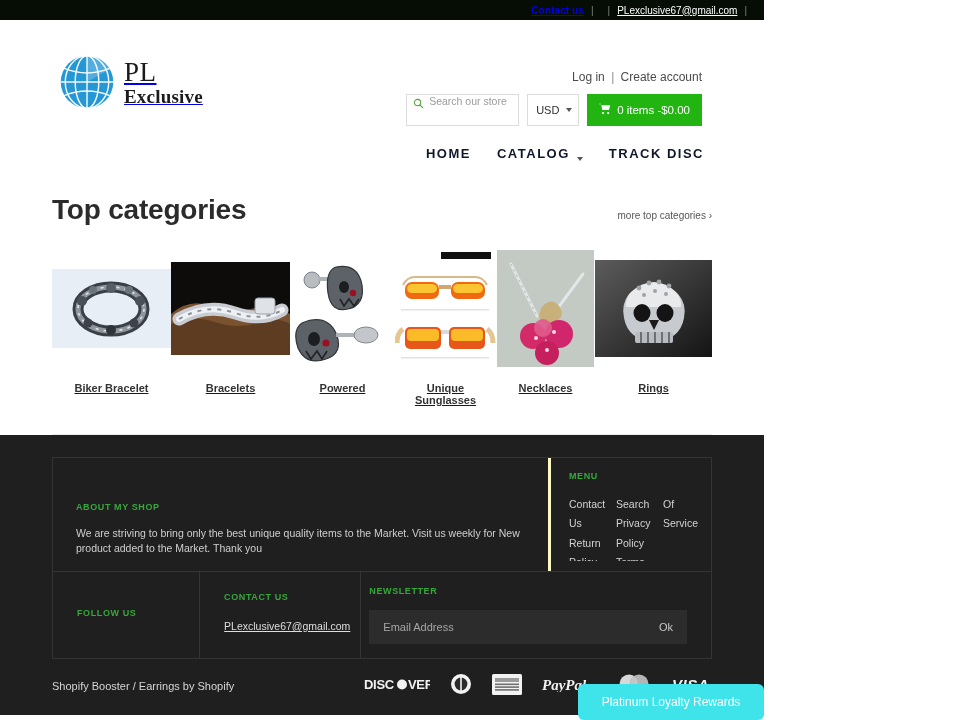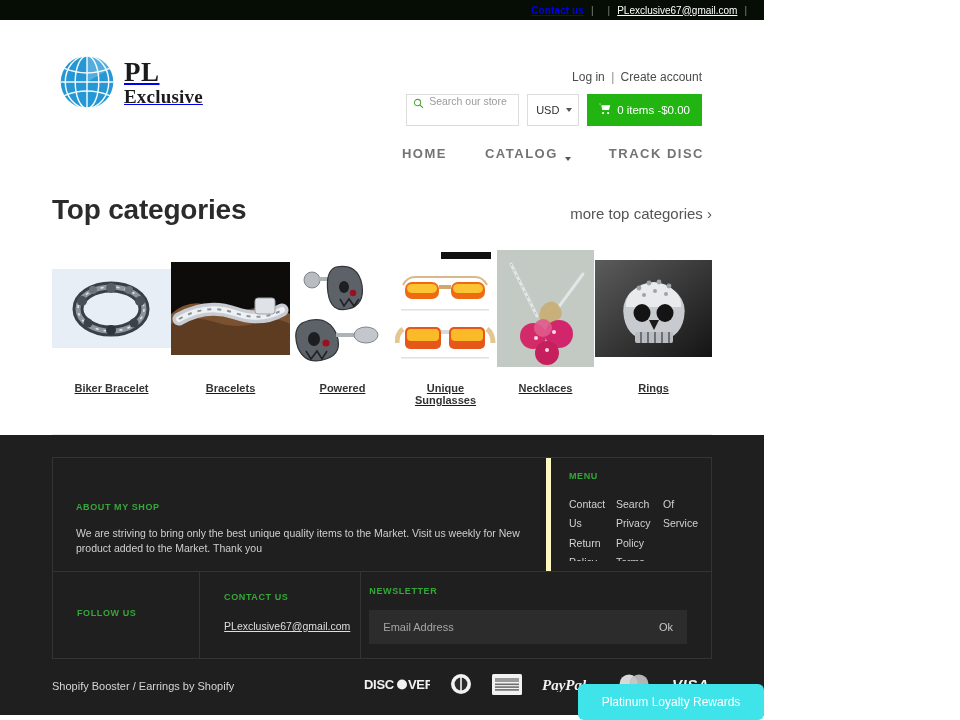--- a/index.html
+++ b/index.html
@@ -32,21 +32,21 @@
     background: #fff;
   }
   .logo-wrap {
     position: absolute; left: 58px; top: 33px;
     display: flex; align-items: center; gap: 8px;
   }
   .globe { width: 58px; height: 58px; display:block; }
   .logo-text { line-height: 1.0; }
   .logo-pl {
     font-family: "Liberation Serif", serif;
-    font-size: 27px; font-weight: bold; color: #1b1b1b; letter-spacing:.5px;
+    font-size: 27px; font-weight: normal; color: #1b1b1b; letter-spacing:.5px;
     display:block;
   }
   .logo-ex {
     font-family: "Liberation Serif", serif;
     font-size: 19px; font-weight: bold; color: #1b1b1b; letter-spacing:.2px;
     display:block; margin-top: 1px;
   }
 
   .account-links {
     position: absolute; right: 62px; top: 50px;
@@ -86,53 +86,53 @@
 
   
   .nav {
     height: 42px;
     display: flex; align-items: center; justify-content: flex-end;
     padding-right: 60px; gap: 26px;
     background: #fff;
   }
   .nav-item {
     font-size: 13px; font-weight: bold; letter-spacing: 1.5px;
-    color: #737373; text-decoration: none; display: flex; align-items: flex-end; gap: 7px; margin-left: 12px;
+    color: #0f172a; text-decoration: none; display: flex; align-items: flex-end; gap: 7px;
   }
 
   
   .main { background: #fff; padding: 0 52px; }
   .section-head {
     display: flex; align-items: baseline; justify-content: space-between;
     padding-top: 20px;
   }
   .section-title {
     font-size: 28px; font-weight: bold; color: #2b2b2b; letter-spacing: -.2px;
   }
-  .more-link { font-size: 15px; color: #555; text-decoration: none; }
+  .more-link { font-size: 10px; color: #555; text-decoration: none; }
 
   .cat-grid {
     display: grid; grid-template-columns: repeat(6, 1fr);
     gap: 0; margin-top: 22px; padding-bottom: 10px;
     border-bottom: 1px solid #eaeaea;
   }
   .cat-cell { display: flex; flex-direction: column; align-items: center; }
   .cat-imgbox { height: 120px; display: flex; align-items: center; justify-content: center; }
   .cat-label {
     margin-top: 14px; margin-bottom: 18px;
     font-size: 11px; font-weight: bold; color: #333; text-align: center;
   }
   .thumb { display: block; }
 
   
   .footer { background: #1f1f1f; padding: 22px 52px 0; }
   .footer-box { border: 1px solid #343434; }
   .fb-row1 { display: flex; }
   .fb-about {
-    flex: 1; padding: 44px 22px 14px 23px; border-right: 5px solid #fef9c3;
+    flex: 1; padding: 44px 22px 14px 23px; border-right: 3px solid #fef9c3;
     min-height: 106px;
   }
   .fh {
     font-size: 9px; font-weight: bold; color: #35a83a;
     letter-spacing: .6px; margin-bottom: 14px;
   }
   .about-text { font-size: 10.5px; color: #cfcfcf; line-height: 1.4; }
   .fb-menu { width: 160px; padding: 13px 10px 10px 18px; }
   .menu-cols {
     display: flex; gap: 0; overflow: hidden; height: 66px;

